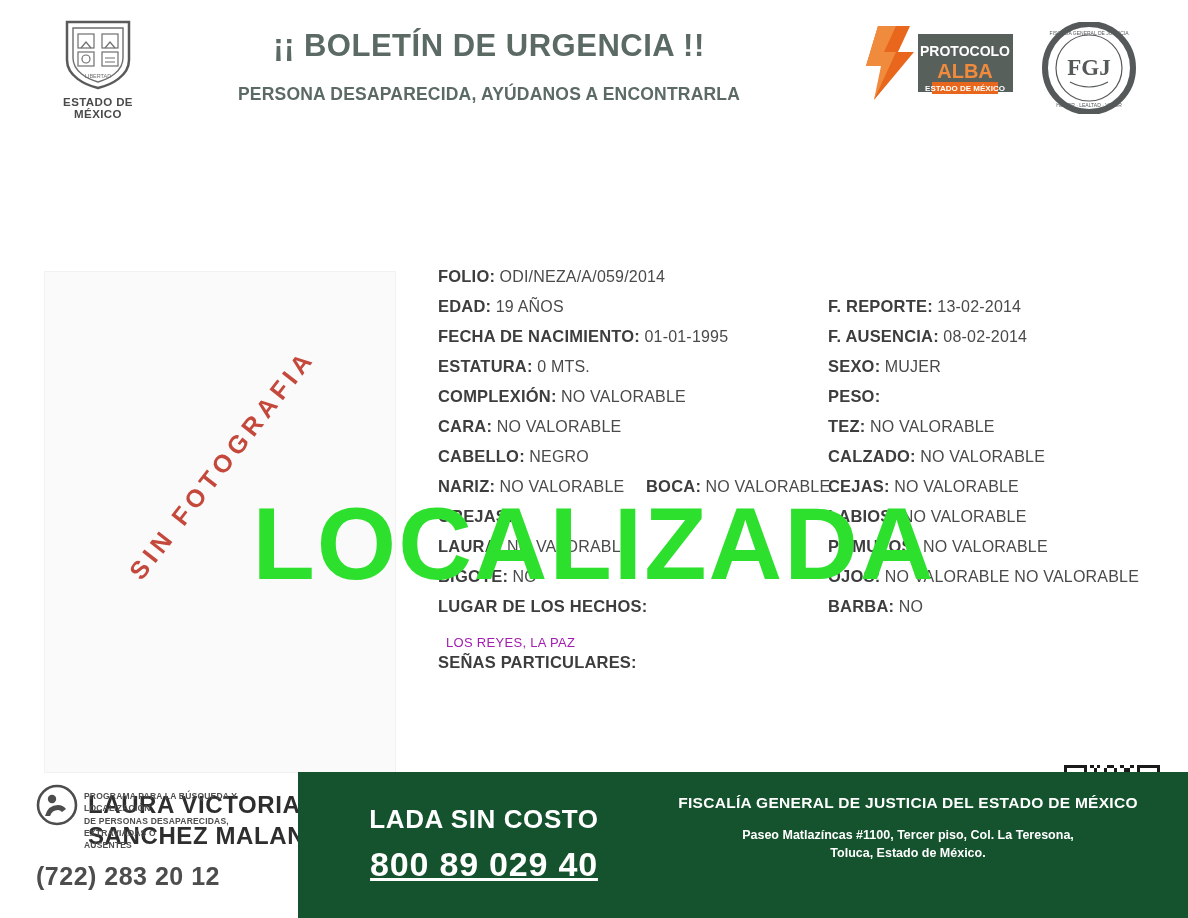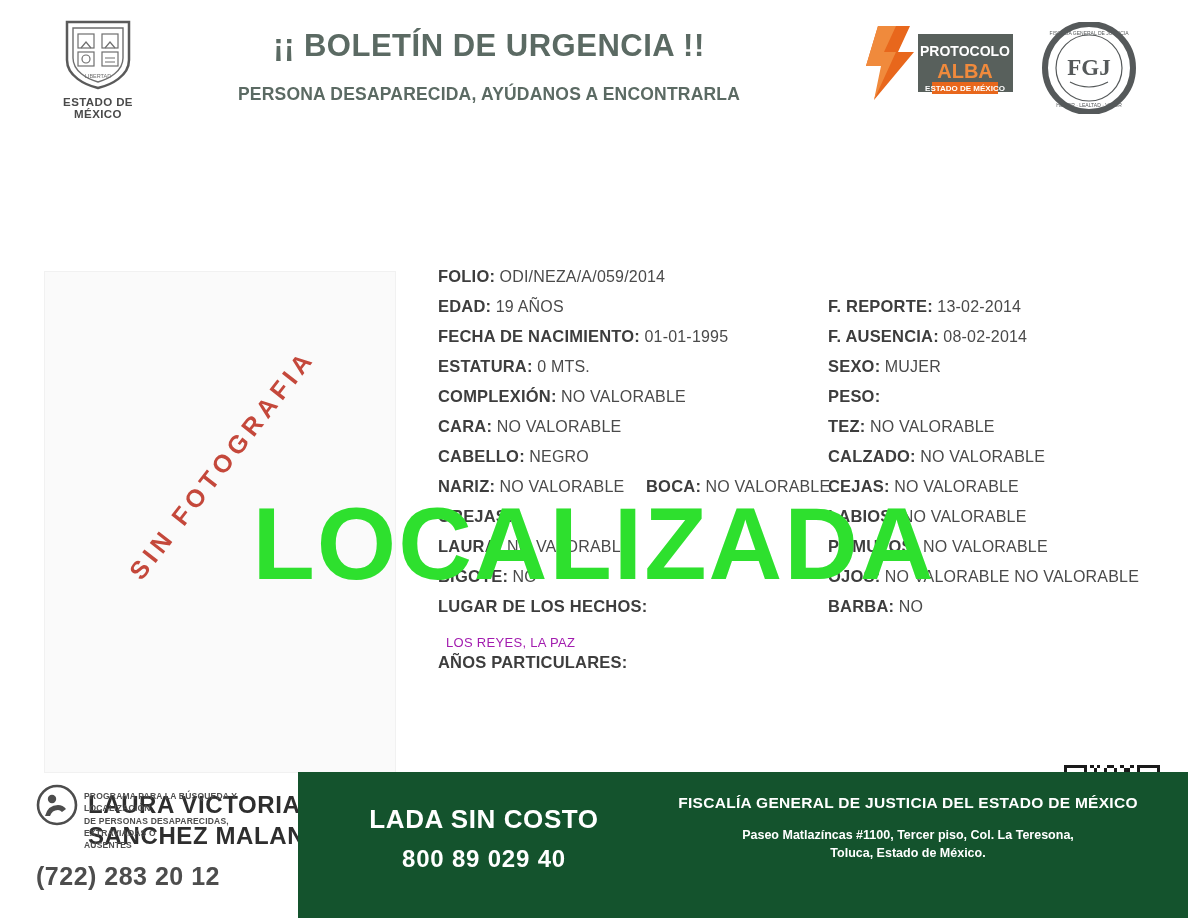--- a/index.html
+++ b/index.html
@@ -193,21 +193,21 @@
     color:#ffffff;
     margin-left:12px;
   }
   .lada {
     position:absolute;
     left:36px; top:32px;
     width:300px;
     text-align:center;
   }
   .lada-t1 { font-size:26px; font-weight:bold; letter-spacing:.6px; }
-  .lada-t2 { margin-top:10px; font-size:24px; font-weight:bold; letter-spacing:.8px; }
+  .lada-t2 { margin-top:10px; font-size:34px; font-weight:bold; letter-spacing:.8px;text-decoration:underline; }
   .fgj-text {
     position:absolute;
     left:330px; top:22px;
     width:560px;
     text-align:center;
   }
   .fgj-t1 { font-size:15.5px; font-weight:bold; letter-spacing:.3px; }
   .fgj-t2 { margin-top:13px; font-size:13px; color:#e6e6e6; line-height:1.5; }
   .fgj-t3 { margin-top:14px; font-size:12.5px; font-weight:bold; line-height:1.45; }
 </style>
@@ -400,21 +400,21 @@
         <div class="place-val">LOS REYES, LA PAZ</div>
       </div>
       <div class="col-r">
         <span class="lbl">BARBA:</span>
         <span class="val">NO</span>
       </div>
     </div>
 
     <div class="row" style="height:38px">
       <div class="col-l">
-        <span class="lbl">AÑOS PARTICULARES:</span>
+        <span class="lbl">SEÑAS PARTICULARES:</span>
         <span class="val"></span>
       </div>
     </div>
 
 
   </div>
 
   <div class="watermark">LOCALIZADA</div>
 
   <svg class="qr" viewBox="0 0 29 29" shape-rendering="crispEdges">

